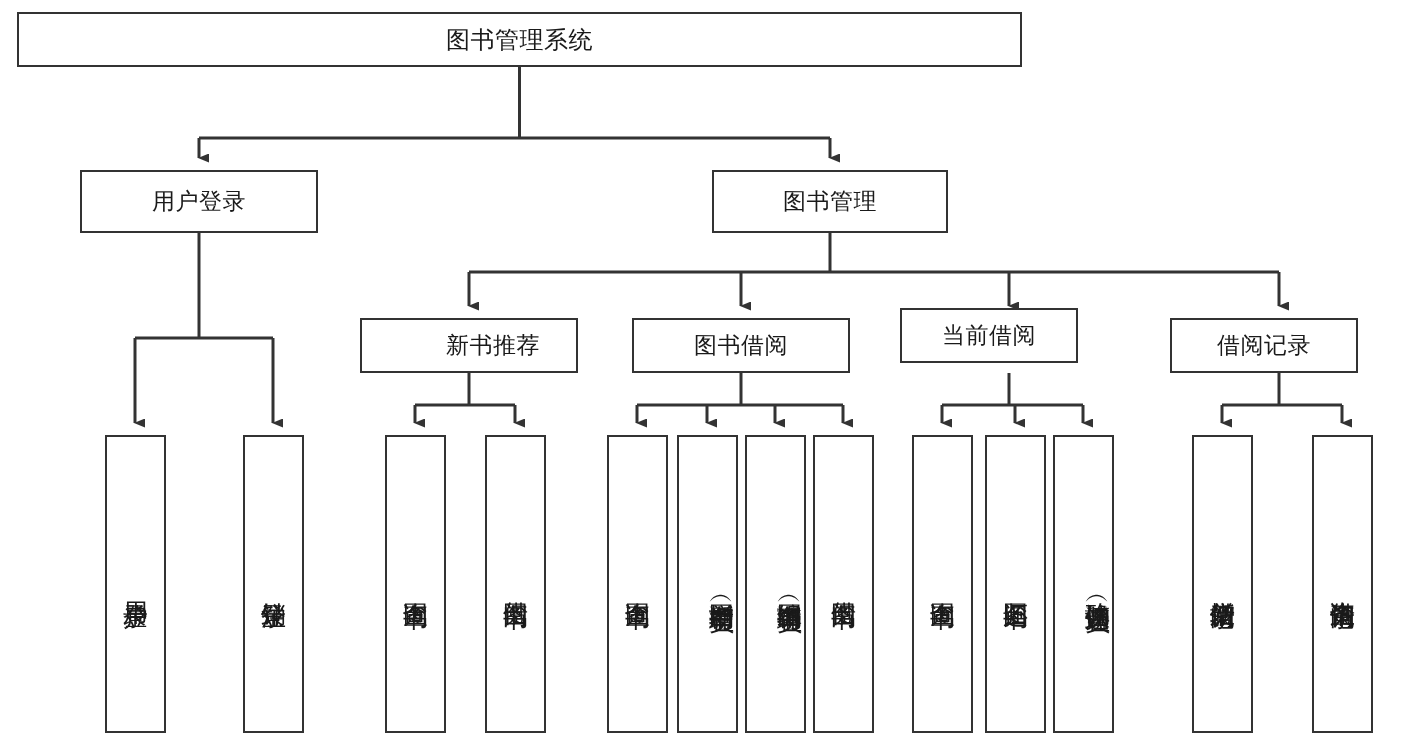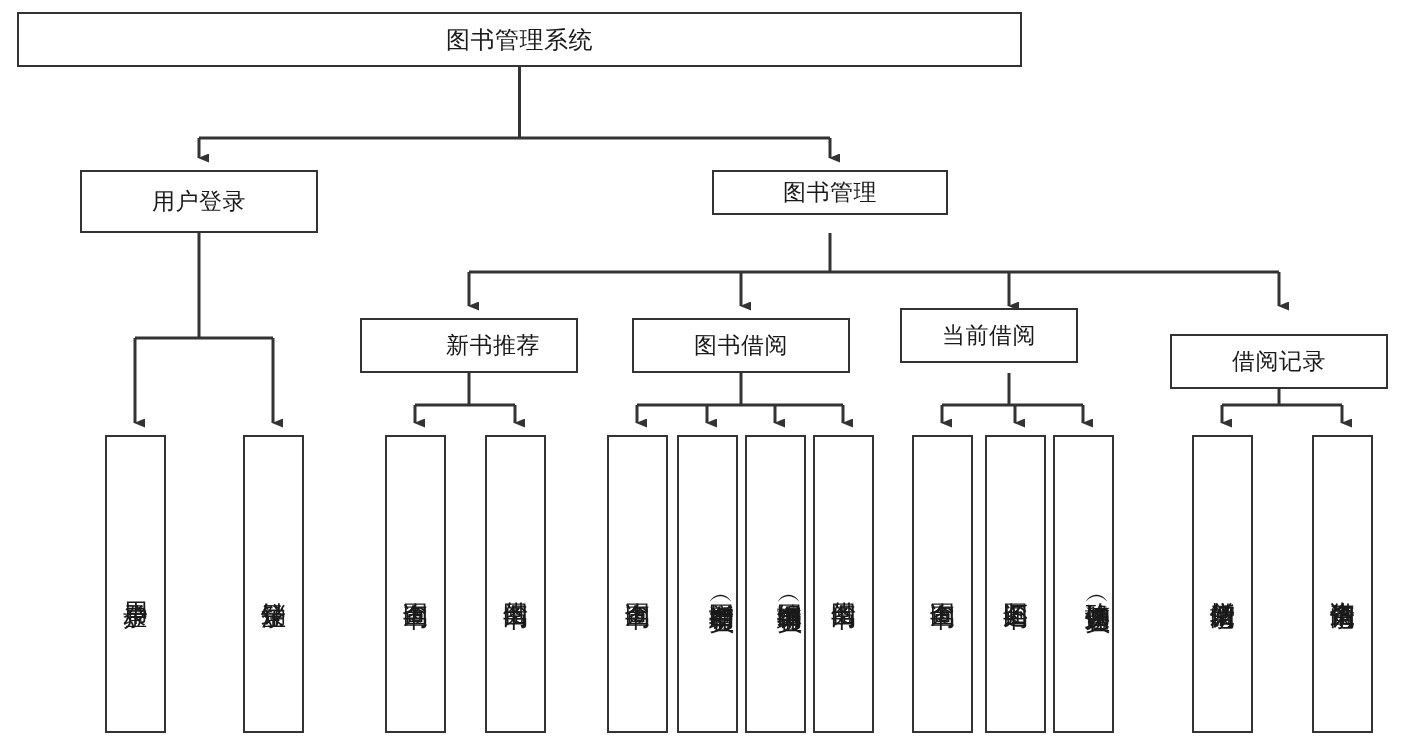--- a/index.html
+++ b/index.html
@@ -121,34 +121,34 @@
     </g>
   </svg>
 
   <div class="node node-h node-root" style="left:17px; top:12px; width:1005px; height:55px;font-family:Liberation Mono, monospace;">
     <span>图书管理系统</span>
   </div>
 
   <div class="node node-h" style="left:80px; top:170px; width:238px; height:63px;">
     <span>用户登录</span>
   </div>
-  <div class="node node-h" style="left:712px; top:170px; width:236px; height:45px;">
+  <div class="node node-h" style="left:712px; top:170px; width:236px; height:63px;">
     <span>图书管理</span>
   </div>
 
   <div class="node node-h" style="left:360px; top:318px; width:218px; height:55px;padding-left:48px;">
     <span>新书推荐</span>
   </div>
   <div class="node node-h" style="left:632px; top:318px; width:218px; height:55px;">
     <span>图书借阅</span>
   </div>
   <div class="node node-h" style="left:900px; top:308px; width:178px; height:55px;">
     <span>当前借阅</span>
   </div>
-  <div class="node node-h" style="left:1170px; top:334px; width:218px; height:55px;">
+  <div class="node node-h" style="left:1170px; top:318px; width:188px; height:55px;">
     <span>借阅记录</span>
   </div>
 
   <div class="node node-v short" style="left:105px; top:435px; width:61px; height:298px;">
     <span>用户登录</span>
   </div>
   <div class="node node-v short" style="left:243px; top:435px; width:61px; height:298px;">
     <span>注销登录</span>
   </div>
 

